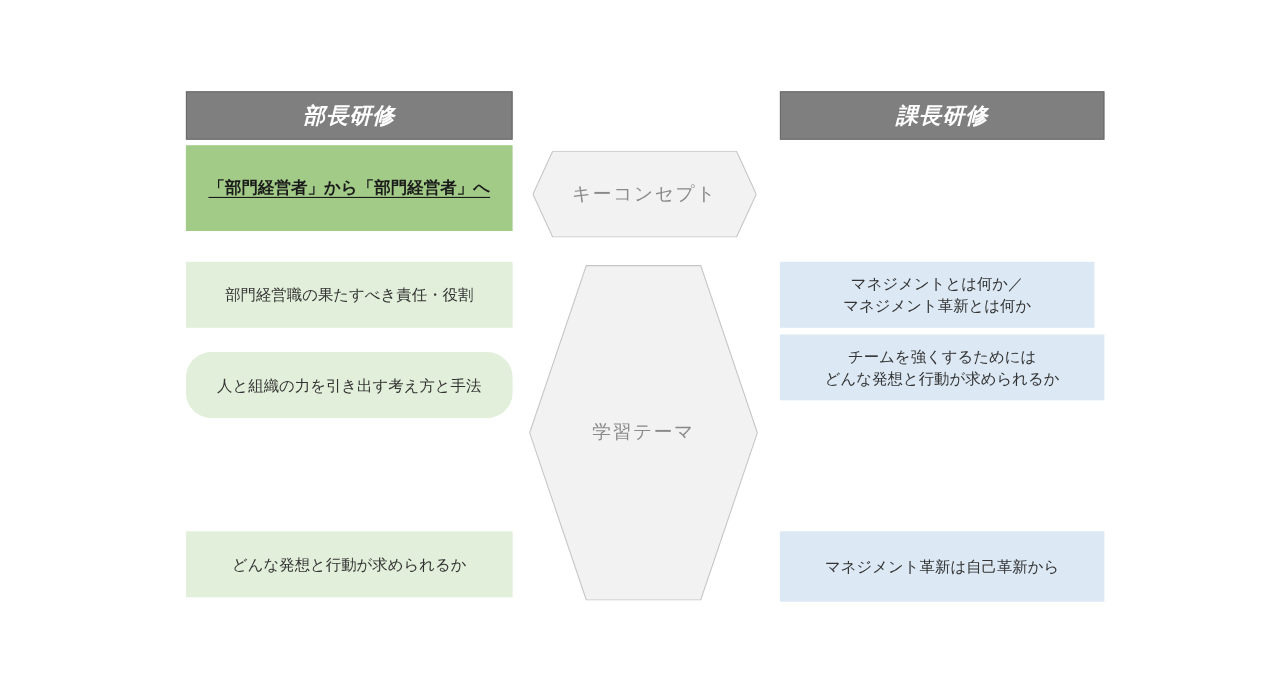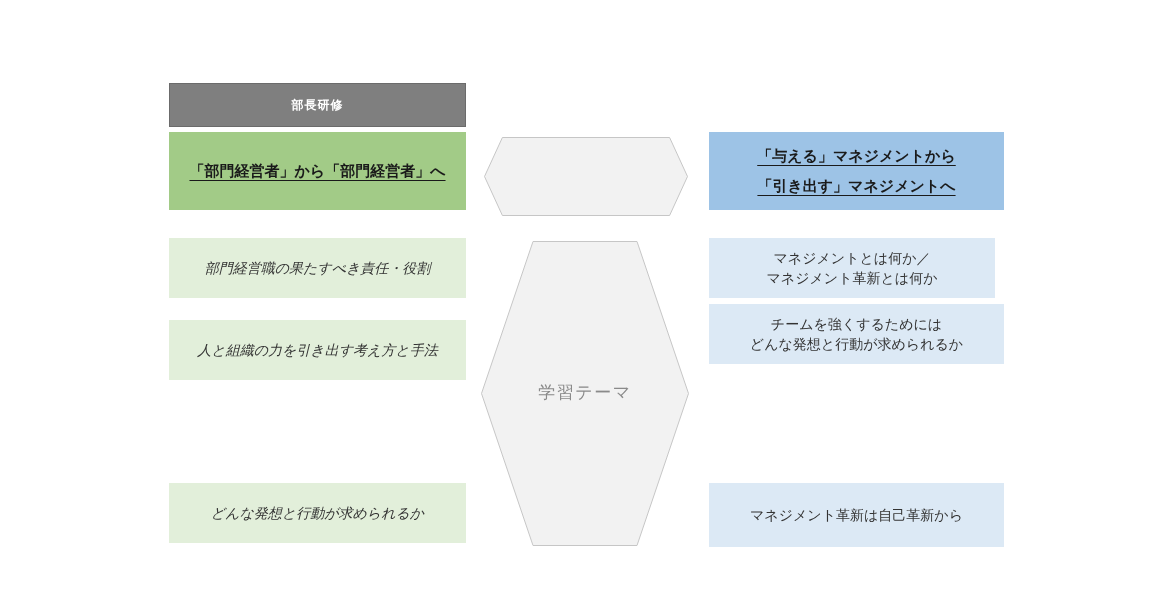--- a/index.html
+++ b/index.html
@@ -20,24 +20,25 @@
     display: flex;
     align-items: center;
     justify-content: center;
     text-align: center;
   }
   
   .col-header {
     background: var(--header_bg);
     border: 1px solid var(--header_border);
     color: var(--header_text);
-    font-size: 12px;
+    font-size: 20px;
     font-weight: bold;
     letter-spacing: 1px;
     box-sizing: border-box;
+    font-style: italic;
   }
   
   .concept-box {
     font-size: 15px;
     font-weight: bold;
     color: var(--concept_text);
     box-sizing: border-box;
   }
   .concept-box .underlined {
     text-decoration: underline;
@@ -49,21 +50,21 @@
   .concept-green { background: var(--green_concept_bg); }
   .concept-blue  { background: var(--blue_concept_bg); }
   
   .theme-item {
     font-size: 14px;
     line-height: 20px;
     color: var(--item_text);
     white-space: pre-line;
     box-sizing: border-box;
   }
-  .theme-green { background: var(--light_green_bg); font-style: italic; }
+  .theme-green { background: var(--light_green_bg); }
   .theme-blue  { background: var(--light_blue_bg); }
   
   .hex-label {
     color: var(--hex_text);
     font-size: 17px;
     letter-spacing: 1.5px;
     pointer-events: none;
   }
   svg { display: block; }
 </style>
@@ -76,47 +77,47 @@
     <span>部長研修</span>
   </div>
 
   <div class="abs flex-center concept-box concept-green" style="left:169px; top:132px; width:297px; height:78px;">
     <span class="underlined">「部門経営者」から「部門経営者」へ</span>
   </div>
 
   <div class="abs flex-center theme-item theme-green" style="left:169px; top:238px; width:297px; height:60px;">
     <span>部門経営職の果たすべき責任・役割</span>
   </div>
-  <div class="abs flex-center theme-item theme-green" style="left:169px; top:320px; width:297px; height:60px;">
+  <div class="abs flex-center theme-item theme-green" style="left:169px; top:320px; width:297px; height:60px;border-radius:23px;">
     <span>人と組織の力を引き出す考え方と手法</span>
   </div>
   <div class="abs flex-center theme-item theme-green" style="left:169px; top:483px; width:297px; height:60px;">
     <span>どんな発想と行動が求められるか</span>
   </div>
 
+  <div class="abs flex-center col-header" style="left:709px; top:83px; width:295px; height:44px;">
+    <span>課長研修</span>
+  </div>
 
-  <div class="abs flex-center concept-box concept-blue" style="left:709px; top:132px; width:295px; height:78px;">
-    <span class="underlined">「与える」マネジメントから
-「引き出す」マネジメントへ</span>
-  </div>
 
   <div class="abs flex-center theme-item theme-blue" style="left:709px; top:238px; width:286px; height:60px;">
     <span>マネジメントとは何か／
 マネジメント革新とは何か</span>
   </div>
   <div class="abs flex-center theme-item theme-blue" style="left:709px; top:304px; width:295px; height:60px;">
     <span>チームを強くするためには
 どんな発想と行動が求められるか</span>
   </div>
   <div class="abs flex-center theme-item theme-blue" style="left:709px; top:483px; width:295px; height:64px;">
     <span>マネジメント革新は自己革新から</span>
   </div>
 
   <svg class="abs" style="left:484px; top:137px;" width="204" height="79" viewBox="0 0 204 79">
     <polygon points="18.4,0.5 185.6,0.5 203.5,39.5 185.6,78.5 18.4,78.5 0.5,39.5" fill="#f2f2f2" stroke="#c6c6c6" stroke-width="1"></polygon>
   </svg>
+  <div class="abs flex-center hex-label" style="left:484px; top:137px; width:204px; height:79px;">キーコンセプト</div>
 
   <svg class="abs" style="left:481px; top:241px;" width="208" height="305" viewBox="0 0 208 305">
     <polygon points="52,0.5 156,0.5 207.5,152.5 156,304.5 52,304.5 0.5,152.5" fill="#f2f2f2" stroke="#c6c6c6" stroke-width="1"></polygon>
   </svg>
   <div class="abs flex-center hex-label" style="left:481px; top:240px; width:208px; height:305px;">学習テーマ</div>
 
 </div>
 
 </body></html>

